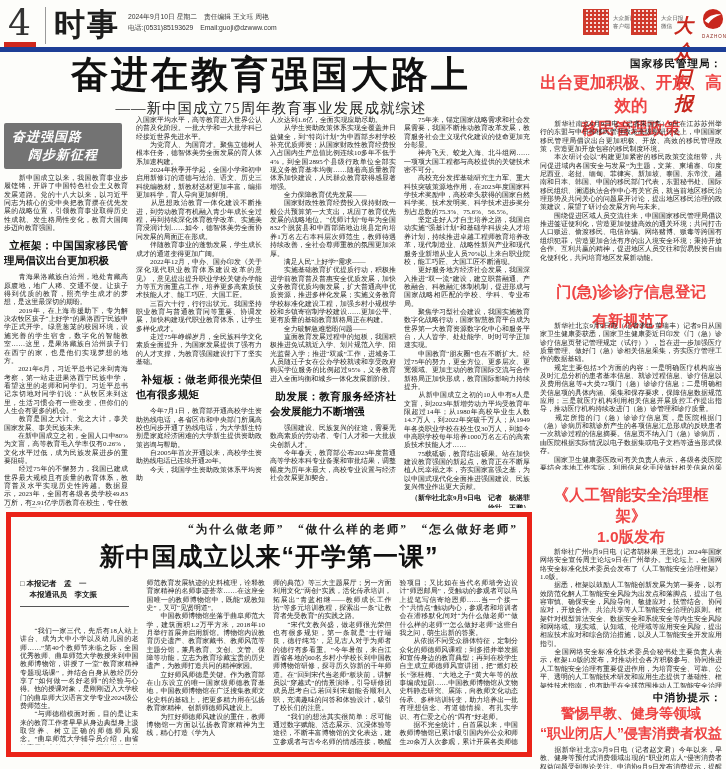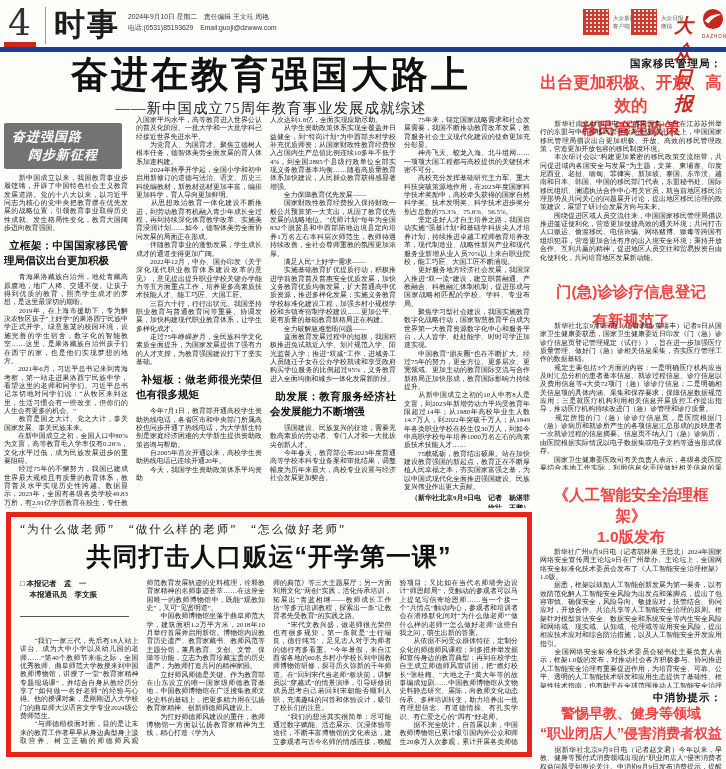--- a/index.html
+++ b/index.html
@@ -43,27 +43,27 @@
   .r-kicker { font-size:10.5px; font-weight:bold; text-align:right; letter-spacing:1px; color:#111; }
   .r-headline { font-weight:900; text-align:center; white-space:pre-line; color:#ef4444; }
   .hl-a { font-size:16.5px; line-height:23px; }
   .hl-b { font-size:15.5px; line-height:29px; }
   .hl-c { font-size:15.5px; line-height:21px; }
   .hl-d { font-size:14px; line-height:20px; }
 
   
   .feature { left:6px; top:512px; width:526px; height:245px; border:5px solid #ea2318;
              background:#fdfdfa; padding:5px 9px 0 9px; overflow:hidden; }
-  .f-kicker { text-align:left; font-size:11.5px; font-weight:normal; letter-spacing:2px; color:#222; }
+  .f-kicker { text-align:right; font-size:11.5px; font-weight:bold; letter-spacing:2px; color:#222; }
   .f-headline { text-align:center; font-size:25px; font-weight:900; letter-spacing:1px; margin:3px 0 6px;
                 color:#111; }
   .f-cols { display:flex; gap:8px; height:166px; overflow:hidden; }
   .f-col { flex:1; min-width:0; }
   .byline { font-size:7.5px; font-weight:bold; line-height:10.5px; border-bottom:1px solid #555;
-            padding-bottom:16px; margin-bottom:20px; width:92%; white-space:pre-line; }
+            padding-bottom:6px; margin-bottom:20px; width:92%; white-space:pre-line; }
 </style>
 </head>
 <body>
 
 <div class="page">
 
   <div class="abs pageno">4</div>
   <div class="abs pageno-bar"></div>
   <div class="abs head-vline"></div>
   <div class="abs section-title sans">时事</div>
@@ -173,21 +173,21 @@
 　　据悉，框架以鼓励人工智能创新发展为第一要务，以有效防范化解人工智能安全风险为出发点和落脚点，提出了包容审慎、确保安全，风险导向、敏捷应对，技管结合、协同应对，开放合作、共治共享等人工智能安全治理的原则。框架针对模型算法安全、数据安全和系统安全等内生安全风险和网络域、现实域、认知域、伦理域等应用安全风险，提出相应技术应对和综合防治措施，以及人工智能安全开发应用指引。
 　　全国网络安全标准化技术委员会秘书处主要负责人表示，框架1.0版的发布，对推动社会各方积极参与、协同推进人工智能安全治理有重要促进作用，为培育安全、可靠、公平、透明的人工智能技术研发和应用生态提供了基础性、框架性技术指南，也有助于在全球范围推动人工智能安全治理国际合作，确保人工智能技术造福于人类。</div>
 
   <div class="abs r-block r-kicker sans" style="top:691px;">中消协提示：</div>
   <div class="abs r-block r-headline hl-d sans" style="top:703px;">警惕早教、健身等领域
 “职业闭店人”侵害消费者权益</div>
   <div class="abs r-block body-text news-col" style="top:746px; height:23px;">　　据新华社北京9月9日电（记者赵文君）今年以来，早教、健身等预付式消费领域出现的“职业闭店人”侵害消费者权益问题受到舆论关注。中消协9月9日发布消费提示，提醒广大消费者，预付式消费要谨慎决定、量力而行，务必签署书面合同，遇有闭店操作要留存相关证据。</div>
 
   <div class="abs feature">
     <div class="f-kicker">“为什么做老师”　“做什么样的老师”　“怎么做好老师”</div>
-    <div class="f-headline sans">共同打击人口贩运“开学第一课”</div>
+    <div class="f-headline sans">新中国成立以来“开学第一课”</div>
     <div class="f-cols">
       <div class="f-col">
         <div class="byline">□ 本报记者　孟　一
 　 本报通讯员　李文振</div>
         <div class="body-text">　　“我们一家三代，先后有18人站上讲台、成为大中小学以及幼儿园的老师……”第40个教师节来临之际，全国优秀教师、曲阜师范大学教授来到中国教师博物馆，讲授了一堂“教育家精神专题现场课”，并结合自身从教经历分享了“如何做一名好老师”的经验与心得。他的授课对象，是刚刚迈入大学校门的曲阜师大汉语言文学专业2024级公费师范生。
 　　“与师德楷模面对面，目的是让未来的教育工作者早早从身边典型身上汲取营养、树立正确的师德师风观念。”曲阜师范大学辅导员介绍，由省教育厅主办的“杏坛之光”师德楷模风范专题展目前正在教师博物馆举行，这堂专为大一新生定制的“开学第一课”，是曲阜师大用好教师博物馆、弘扬教育家精神的生动注脚。</div>
       </div>
       <div class="f-col body-text">师范教育发展轨迹的史料梳理，诠释教育家精神的名师事迹荟萃……在这座全国唯一的教师博物馆中，既能“观教知史”，又可“见贤明道”。
 　　中国教师博物馆坐落于曲阜师范大学，建筑面积1.2万平方米，2018年10月举行首展并启用新馆。博物馆内设教育历史遗产、教育家藏书、教师风范等主题分馆，兼具教育、文创、文管、保障等功能，立志为教育珍藏宝贵的历史遗产，为教师打造共同的精神家园。
 　　立好师风师德是关键。作为教育部在山东设立的唯一国家级师德教育基地，中国教师博物馆在广泛搜集教师文化史料的基础上，把更多精力用在弘扬教育家精神、创新师德师风建设上。

